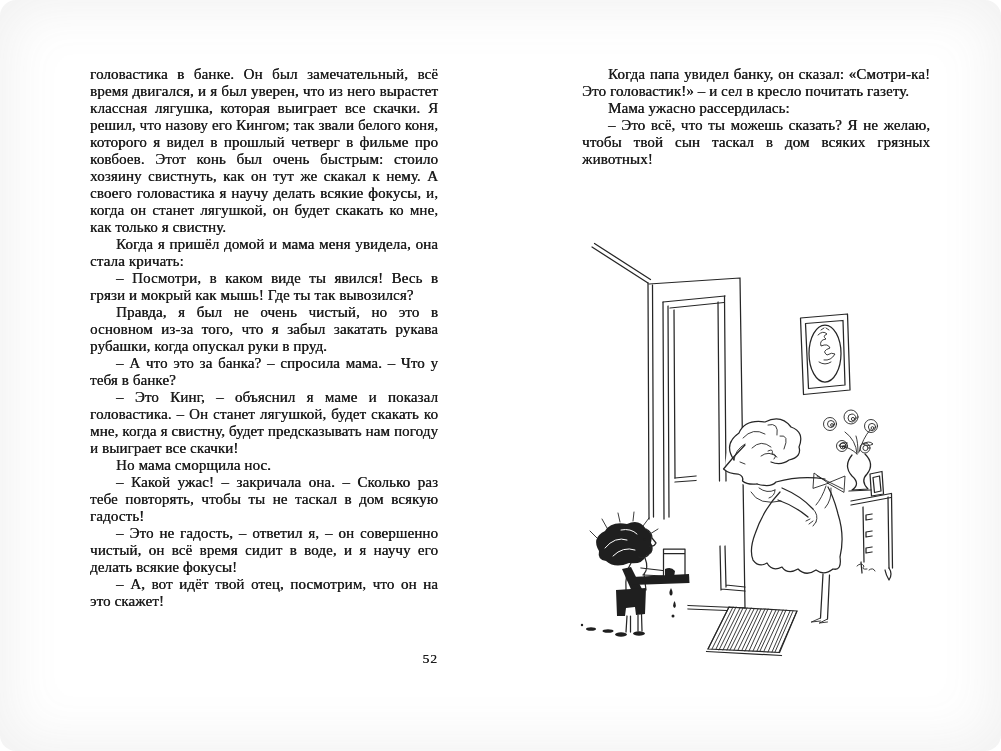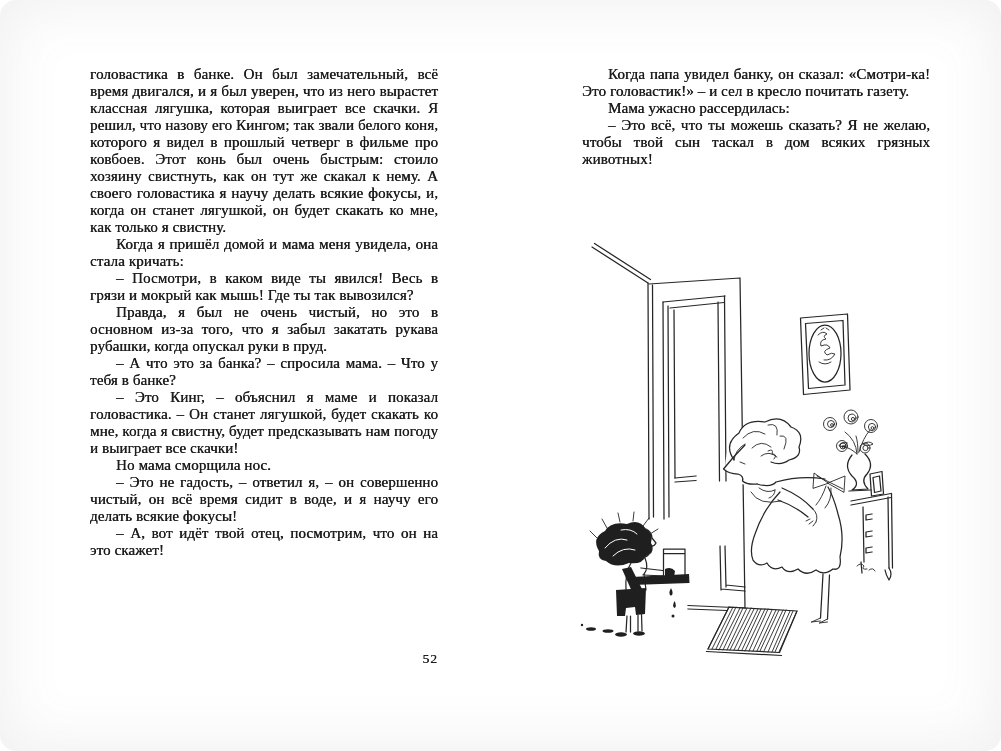--- a/index.html
+++ b/index.html
@@ -41,20 +41,21 @@
 <div class="vignette"></div>
 
 <div id="left-col" class="page-col">
   <p class="para cont">головастика в банке. Он был замечательный, всё время двигался, и я был уверен, что из него вырастет классная лягушка, которая выиграет все скачки. Я решил, что назову его Кингом; так звали белого коня, которого я видел в прошлый четверг в фильме про ковбоев. Этот конь был очень быстрым: стоило хозяину свистнуть, как он тут же скакал к нему. А своего головастика я научу делать всякие фокусы, и, когда он станет лягушкой, он будет скакать ко мне, как только я свистну.</p>
   <p class="para">Когда я пришёл домой и мама меня увидела, она стала кричать:</p>
   <p class="para">– Посмотри, в каком виде ты явился! Весь в грязи и мокрый как мышь! Где ты так вывозился?</p>
   <p class="para">Правда, я был не очень чистый, но это в основном из-за того, что я забыл закатать рукава рубашки, когда опускал руки в пруд.</p>
   <p class="para">– А что это за банка? – спросила мама. – Что у тебя в банке?</p>
   <p class="para">– Это Кинг, – объяснил я маме и показал головастика. – Он станет лягушкой, будет скакать ко мне, когда я свистну, будет предсказывать нам погоду и выиграет все скачки!</p>
   <p class="para">Но мама сморщила нос.</p>
+  <p class="para">– Какой ужас! – закричала она. – Сколько раз тебе повторять, чтобы ты не таскал в дом всякую гадость!</p>
   <p class="para">– Это не гадость, – ответил я, – он совершенно чистый, он всё время сидит в воде, и я научу его делать всякие фокусы!</p>
   <p class="para">– А, вот идёт твой отец, посмотрим, что он на это скажет!</p>
 </div>
 <div class="page-number">52</div>
 
 <div id="right-col" class="page-col">
   <p class="para">Когда папа увидел банку, он сказал: «Смотри-ка! Это головастик!» – и сел в кресло почитать газету.</p>
   <p class="para">Мама ужасно рассердилась:</p>
   <p class="para">– Это всё, что ты можешь сказать? Я не желаю, чтобы твой сын таскал в дом всяких грязных животных!</p>
 </div>

